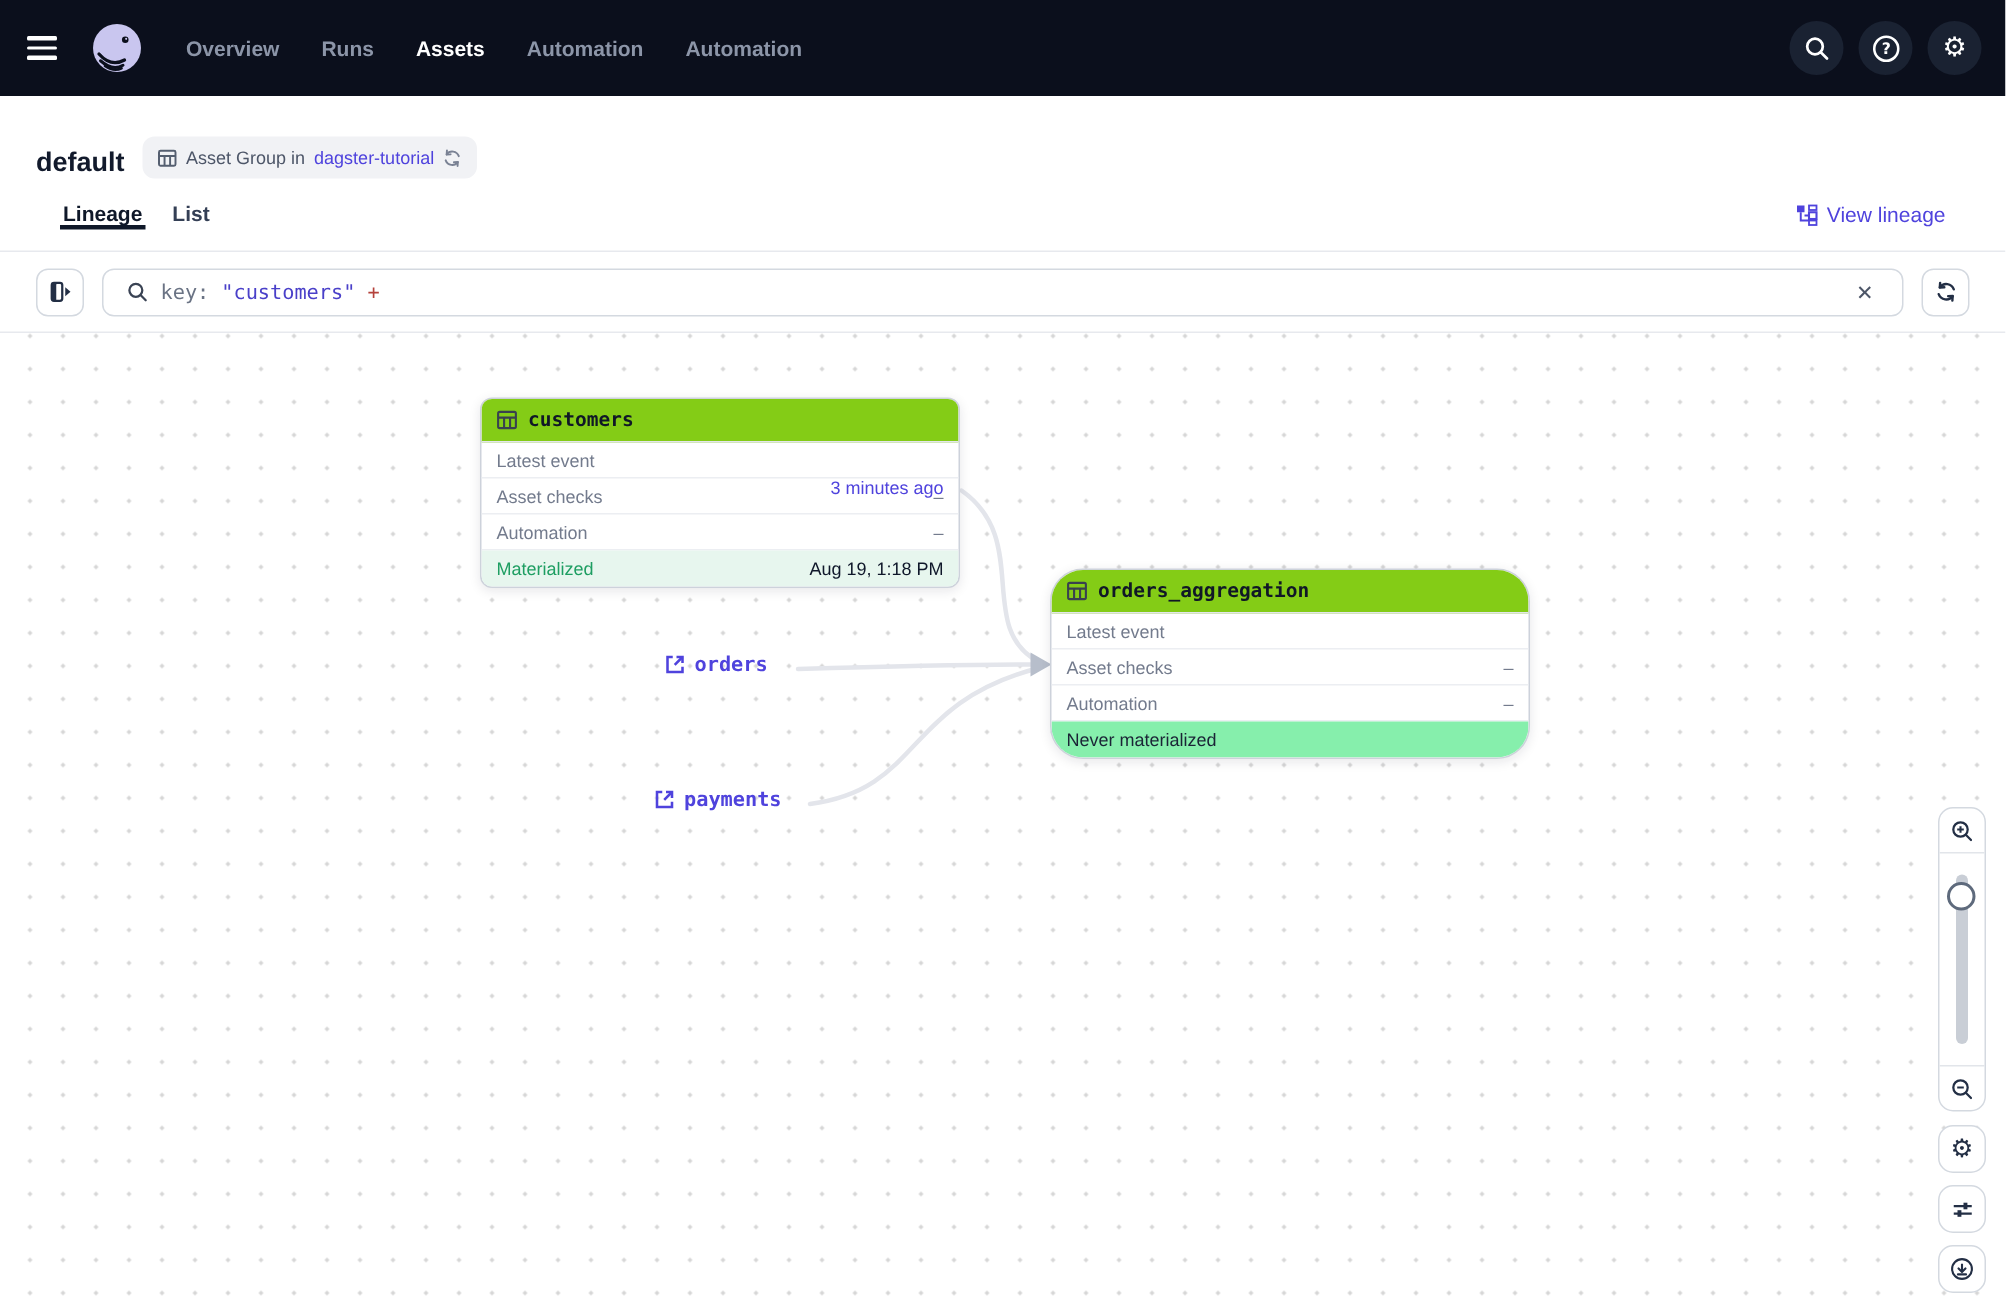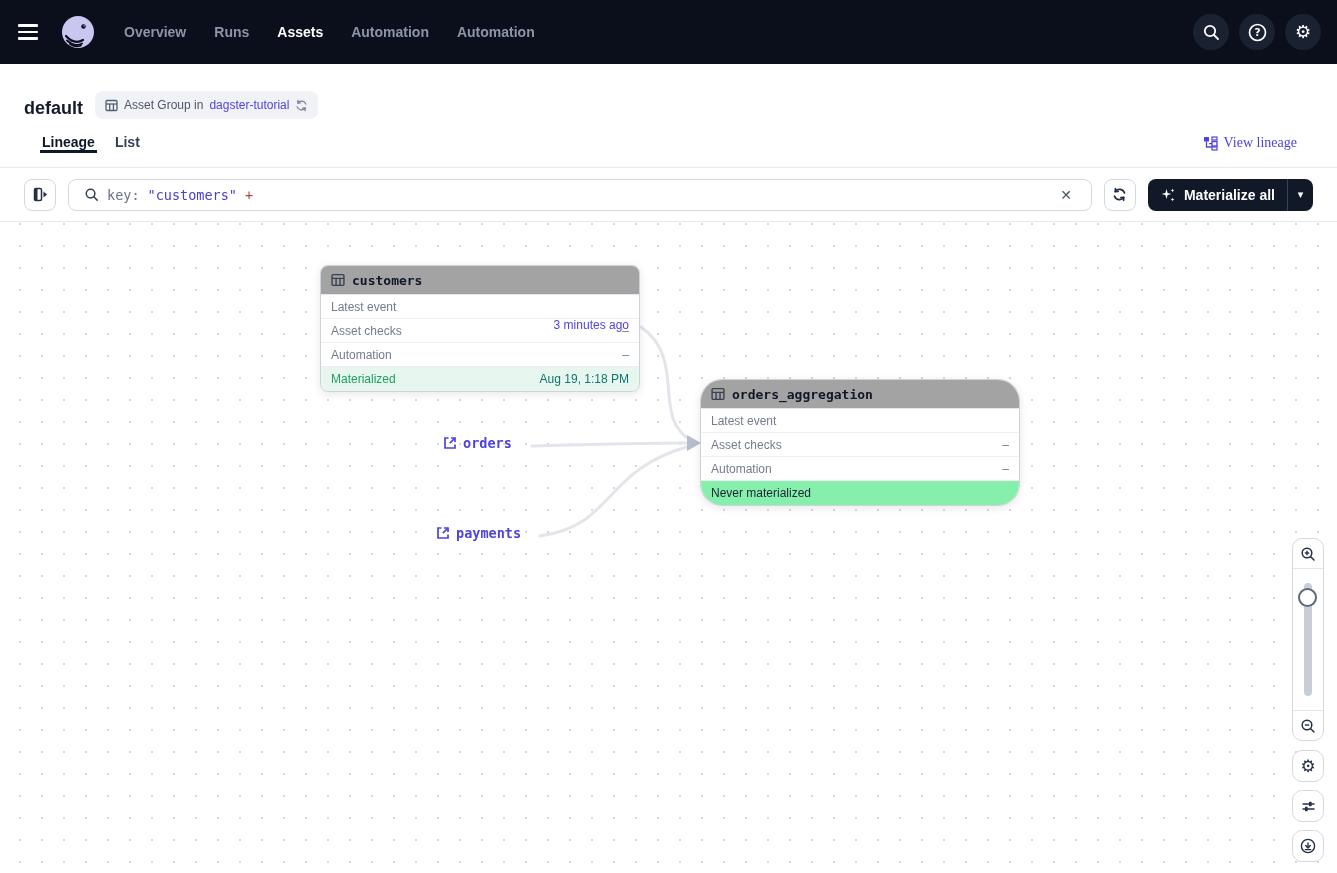--- a/index.html
+++ b/index.html
@@ -22,48 +22,48 @@
   .page-header { height:55px; display:flex; align-items:flex-end; padding:0 24px; gap:12px; background:#fff; }
   .page-title { font-size:18px; font-weight:700; color:#121A2C; }
   .group-badge { display:flex; align-items:center; gap:6px; height:28px; padding:0 10px; background:#F1F2F5; border-radius:8px; font-size:12px; color:#4D5668; }
   .group-badge a { color:#4F43DD; text-decoration:none; cursor:pointer; }
   .reload-btn { margin-left:auto; height:32px; display:flex; align-items:center; gap:7px; padding:0 12px; background:#fff; border:1px solid #D4D9E0; border-radius:8px; font-size:14px; color:#121A2C; font-family:inherit; cursor:pointer; }
 
   
   .tabs-row { display:flex; align-items:center; padding:0 40px; border-bottom:1px solid #E7E9EE; height:49px; gap:16px; }
   .tab { font-size:14px; font-weight:600; color:#343F55; background:none; border:none; font-family:inherit; cursor:pointer; padding:0 2px; border-bottom:3px solid transparent; display:flex; align-items:center; }
   .tab.active { color:#0F1829; border-bottom-color:#0F1829; }
-  .view-lineage { margin-left:auto; align-self:center; display:flex; align-items:center; gap:6px; color:#4F43DD; font-size:14px; background:none; border:none; font-family:Liberation Serif, serif; cursor:pointer; }
+  .view-lineage { margin-left:auto; align-self:center; display:flex; align-items:center; gap:6px; color:#4F43DD; font-size:14px; background:none; border:none; font-family:Liberation Sans, sans-serif; cursor:pointer; }
 
   
   .toolbar { height:54px; display:flex; align-items:center; gap:12px; padding:0 24px; border-bottom:1px solid #E7E9EE; }
   .sq-btn { width:32px; height:32px; background:#fff; border:1px solid #D4D9E0; border-radius:8px; display:flex; align-items:center; justify-content:center; cursor:pointer; color:#232F45; flex:none; }
   .searchbox { flex:1; height:32px; border:1px solid #D4D9E0; border-radius:8px; display:flex; align-items:center; gap:8px; padding:0 15px; font-size:13.5px; cursor:text; background:#fff; }
   .q-prefix { color:#6A7384; } .q-value { color:#4A40C9; } .q-op { color:#B5423C; }
   .clear-x { margin-left:auto; background:none; border:none; font-size:14px; color:#4D5668; cursor:pointer; padding:2px 4px; }
   .materialize { display:flex; height:32px; background:#111827; border-radius:8px; overflow:hidden; flex:none; }
   .materialize-main { display:flex; align-items:center; gap:8px; padding:0 12px; color:#fff; font-size:14px; font-weight:600; background:none; border:none; font-family:inherit; cursor:pointer; }
   .materialize-caret { width:26px; border:none; border-left:1px solid #39445C; background:none; color:#fff; font-size:11px; cursor:pointer; }
 
   
   .graph { position:relative; height:651px; background:#fff;
     background-image:radial-gradient(circle, #D7D7D7 1.3px, transparent 1.5px);
     background-size:22px 22px; background-position:9px 13px; }
   .edges { position:absolute; left:0; top:0; pointer-events:none; }
 
   .asset-node { position:absolute; width:320px; background:#fff; border:1.5px solid #CDD2DB; border-radius:8px; overflow:hidden; box-shadow:0 2px 8px rgba(16,24,40,.10); cursor:pointer; }
-  .node-header { background:#a3a3a3; display:flex; align-items:center; gap:7px; padding:6px 10px; height:29px; border-bottom:1px solid #E3E6EC;
+  .node-header { background:#84cc16; display:flex; align-items:center; gap:7px; padding:6px 10px; height:29px; border-bottom:1px solid #E3E6EC;
     font-family:"DejaVu Sans Mono", monospace; font-size:13px; font-weight:700; color:#101727; }
   .node-row { display:flex; justify-content:space-between; align-items:center; height:24px; padding:0 10px; font-size:12px; color:#737B8D; border-bottom:1px solid #ECEEF2; }
   .row-value.link { color:#4F43DD;margin-top:36px; }
   .row-value.dash { color:#737B8D; }
   .node-status { display:flex; justify-content:space-between; align-items:center; height:24px; padding:0 10px; font-size:12px; }
   .node-status.materialized { background:#E7F6EE; }
   .node-status.materialized .st-label { color:#1E9E62; }
-  .node-status.materialized .st-value { color:#0f766e; }
+  .node-status.materialized .st-value { color:#0f172a; }
   .node-status.never { background:#86efac; }
   .node-status.never .st-label { color:#1B2436; }
 
   .ext-asset { position:absolute; display:flex; align-items:center; gap:6px; color:#4F43DD;
     font-family:"DejaVu Sans Mono", monospace; font-size:13.5px; font-weight:700; cursor:pointer; background:none; border:none; }
 
   
   .zoomgroup { position:absolute; left:1292px; top:316px; width:32px; height:203px; background:#fff; border:1px solid #D4D9E0; border-radius:10px; display:flex; flex-direction:column; }
   .zg-btn { height:30px; background:none; border:none; display:flex; align-items:center; justify-content:center; cursor:pointer; color:#232F45; }
   .zg-top { border-bottom:1px solid #E2E5EA; } .zg-bot { border-top:1px solid #E2E5EA; }
@@ -171,31 +171,20 @@
     <button class="clear-x">✕</button>
   </div>
   <button class="sq-btn">
     <svg width="15" height="15" viewBox="0 0 14 14">
         <path d="M11.7 5.5 A5 5 0 0 0 3 4.2" stroke="#232F45" stroke-width="1.5" fill="none" stroke-linecap="round"></path>
         <path d="M2.3 8.5 A5 5 0 0 0 11 9.8" stroke="#232F45" stroke-width="1.5" fill="none" stroke-linecap="round"></path>
         <path d="M3.2 1.5 L3 4.4 L5.8 4.2" stroke="#232F45" stroke-width="1.5" fill="none" stroke-linecap="round" stroke-linejoin="round"></path>
         <path d="M10.8 12.5 L11 9.6 L8.2 9.8" stroke="#232F45" stroke-width="1.5" fill="none" stroke-linecap="round" stroke-linejoin="round"></path>
       </svg>
   </button>
-  <div class="materialize">
-    <button class="materialize-main">
-      <svg width="16" height="16" viewBox="0 0 16 16">
-          <path d="M6.5 2 L7.6 5.9 L11.5 7 L7.6 8.1 L6.5 12 L5.4 8.1 L1.5 7 L5.4 5.9 Z" fill="#fff"></path>
-          <path d="M12.5 1.5 L13 3 L14.5 3.5 L13 4 L12.5 5.5 L12 4 L10.5 3.5 L12 3 Z" fill="#fff"></path>
-          <path d="M12.5 10.5 L13 12 L14.5 12.5 L13 13 L12.5 14.5 L12 13 L10.5 12.5 L12 12 Z" fill="#fff"></path>
-        </svg>
-      <span>Materialize all</span>
-    </button>
-    <button class="materialize-caret">▾</button>
-  </div>
 </div>
 
 <div class="graph">
 
   <svg class="edges" width="1337" height="651" viewBox="0 0 1337 651">
     <path d="M 641 105 C 688 138, 650 196, 692 219" stroke="#E3E5EB" stroke-width="3" fill="none" stroke-linecap="round"></path>
     <path d="M 532 224 C 600 222, 645 221, 690 221" stroke="#E3E5EB" stroke-width="3" fill="none" stroke-linecap="round"></path>
     <path d="M 540 314 C 615 304, 602 248, 690 224" stroke="#E3E5EB" stroke-width="3" fill="none" stroke-linecap="round"></path>
     <polygon points="687,213 701,221 687,229" fill="#B7BECB"></polygon>
   </svg>

